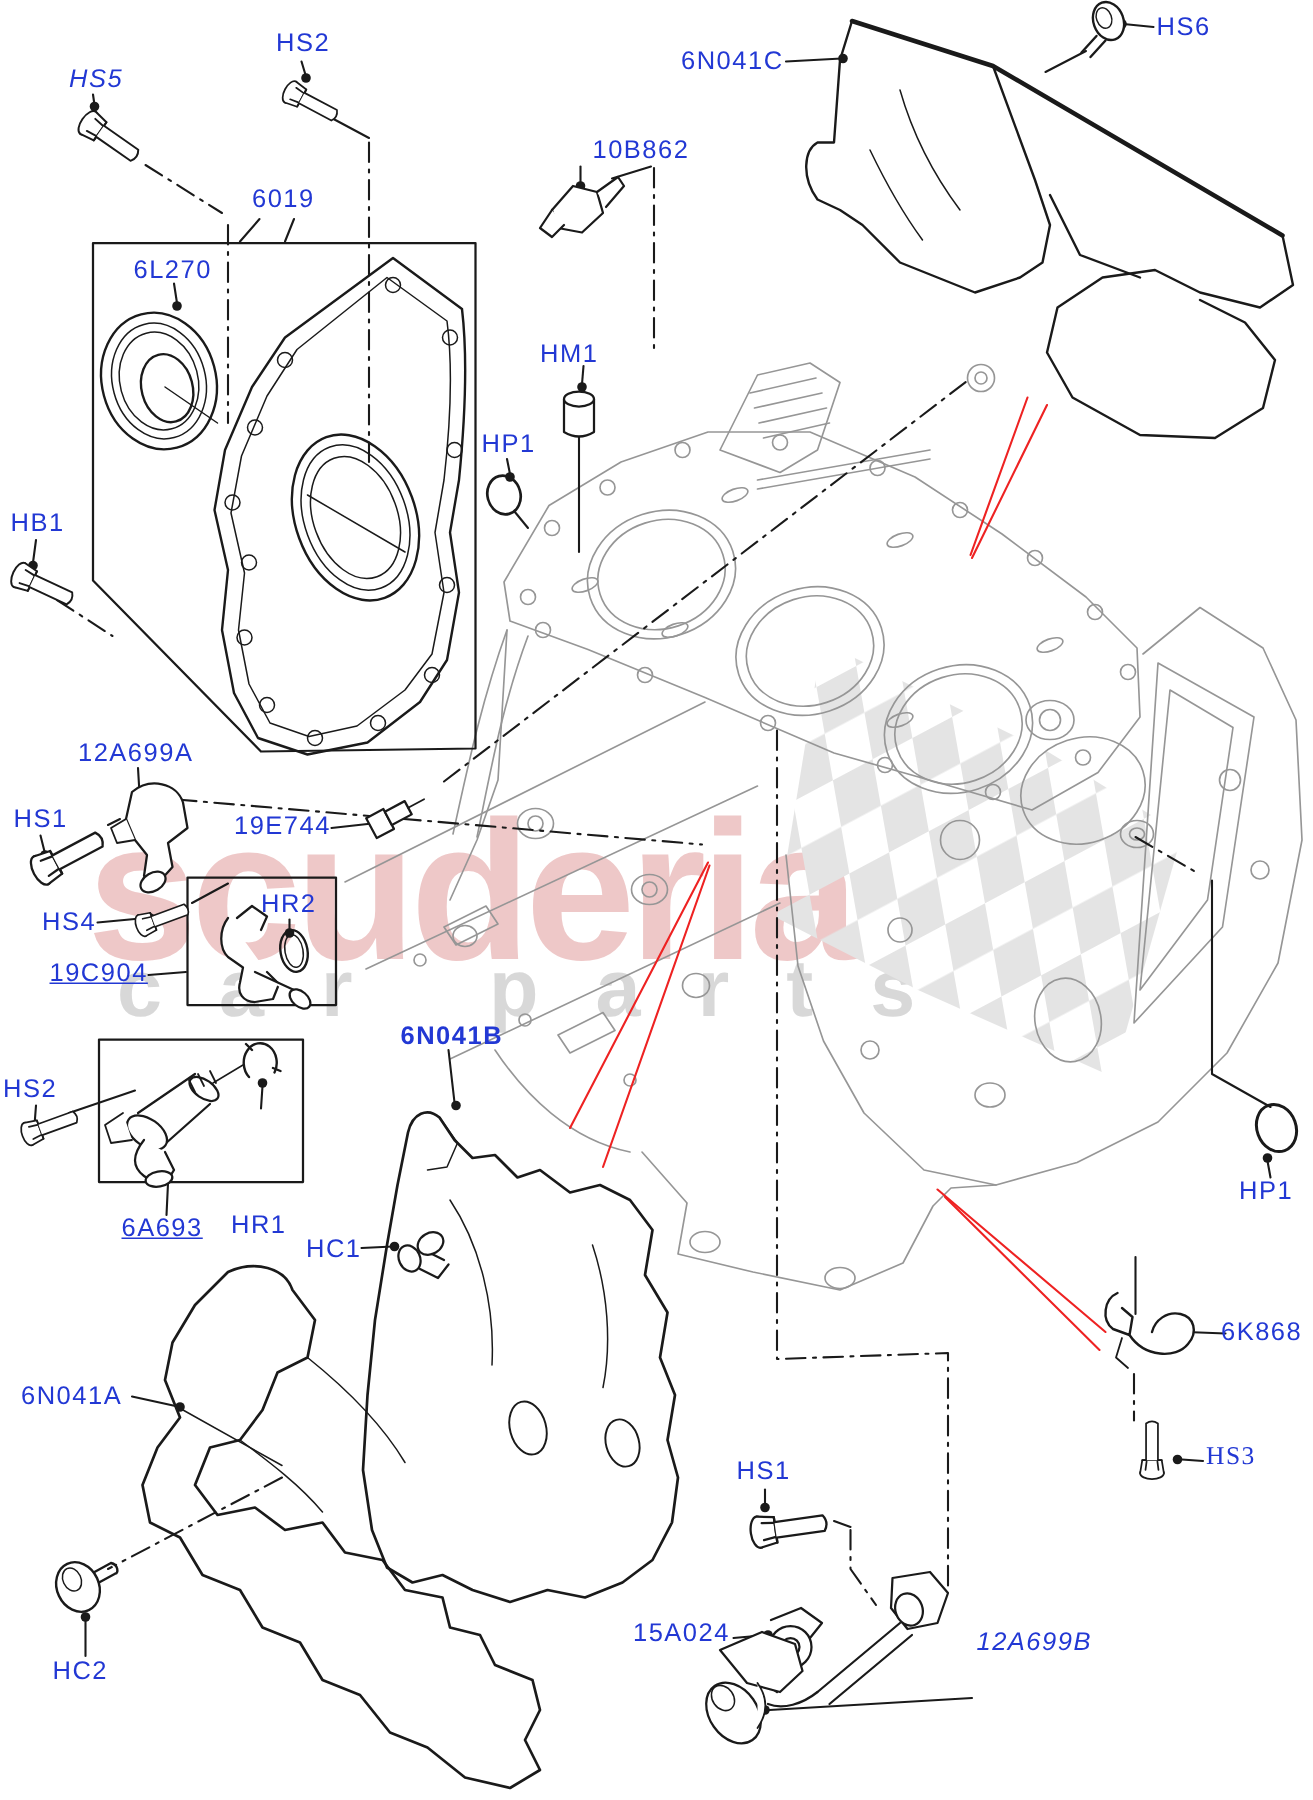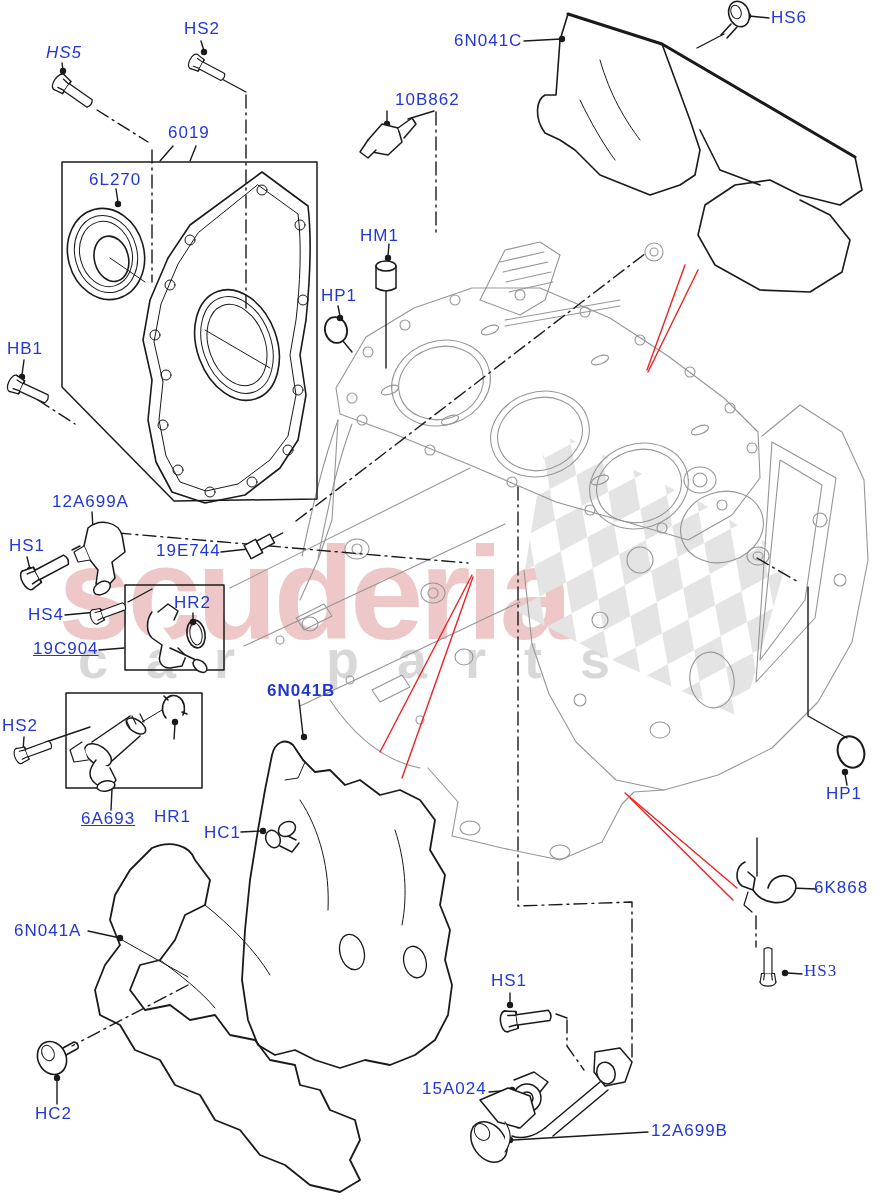--- a/index.html
+++ b/index.html
@@ -434,18 +434,18 @@
       <div class="plabel" style="left: 33px; top: 640px; text-decoration: underline;">19C904</div>
       <div class="plabel" style="left: 2px; top: 717px;">HS2</div>
       <div class="plabel" style="left: 154px; top: 772px; margin-top: 36px;">HR1</div>
       <div class="plabel" style="left: 81px; top: 810px; text-decoration: underline;">6A693</div>
       <div class="plabel" style="left: 267px; top: 682px; font-weight: bold;">6N041B</div>
       <div class="plabel" style="left: 204px; top: 824px;">HC1</div>
       <div class="plabel" style="left: 14px; top: 922px;">6N041A</div>
       <div class="plabel" style="left: 35px; top: 1105px;">HC2</div>
       <div class="plabel" style="left: 491px; top: 972px;">HS1</div>
       <div class="plabel" style="left: 422px; top: 1080px;">15A024</div>
-      <div class="plabel" style="left: 651px; top: 1122px;">12A699B</div>
+      <div class="plabel" style="left: 651px; top: 1086px; font-style: italic;">12A699B</div>
       <div class="plabel" style="left: 814px; top: 879px;">6K868</div>
       <div class="plabel" style="left: 804px; top: 962px; font-family: Liberation Serif, serif;">HS3</div>
       <div class="plabel" style="left: 826px; top: 785px;">HP1</div>
     </div>
 </div>
 
 </body></html>

